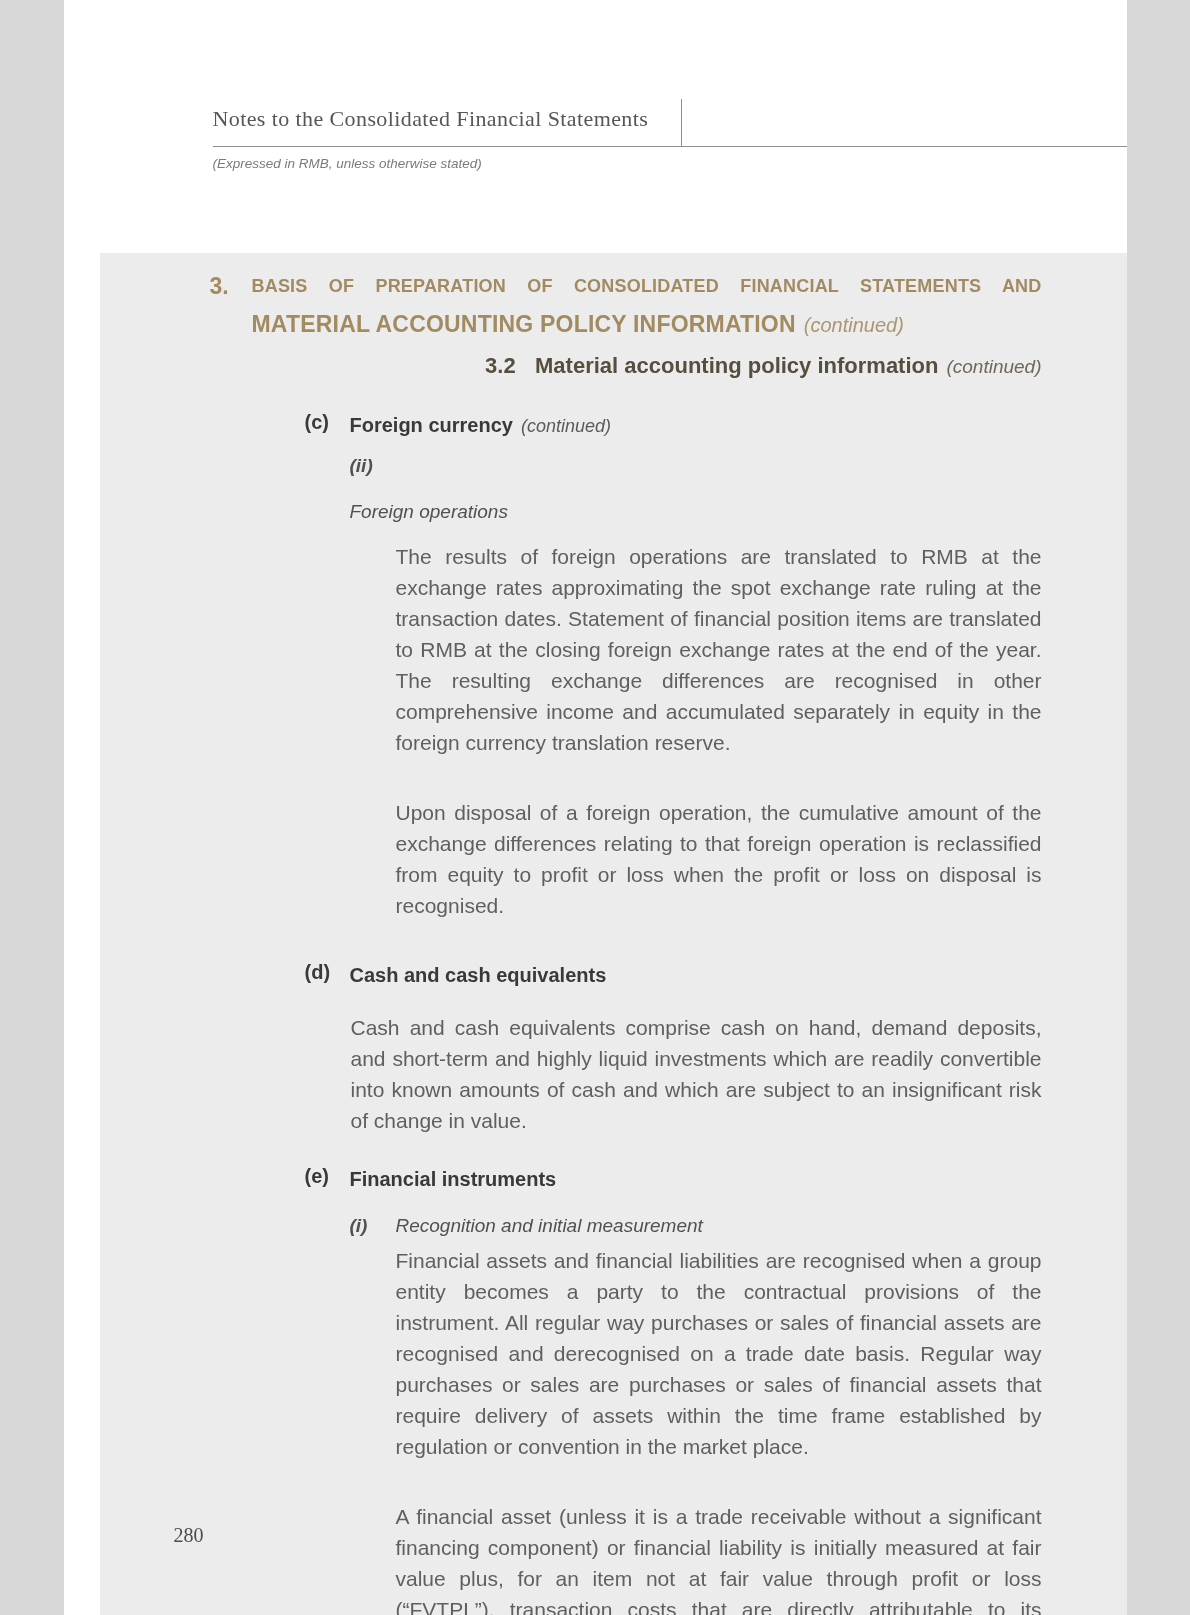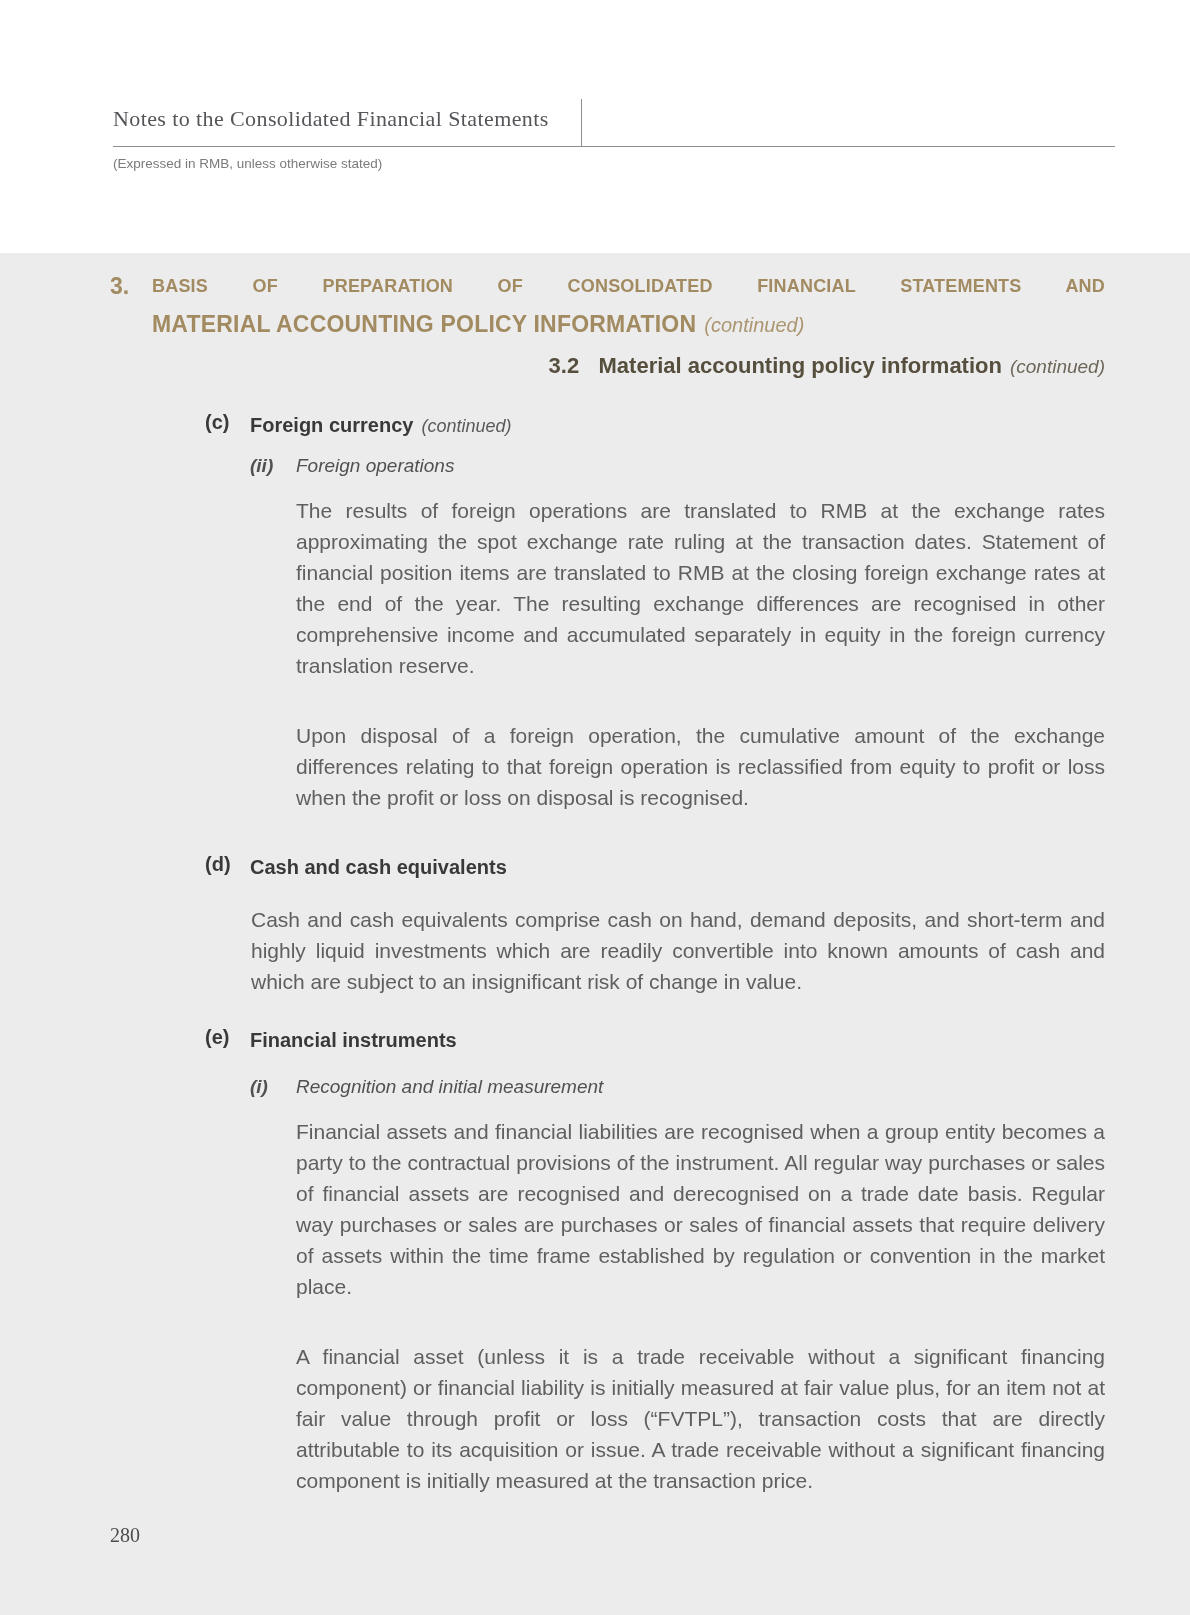--- a/index.html
+++ b/index.html
@@ -1,32 +1,33 @@
 <!DOCTYPE html>
 <html><head>
 <meta charset="utf-8">
 <style>
   html,body { margin:0; padding:0; background:#d8d8d8; }
   .page {
-    position:relative; width:1190px; height:1615px; margin:0 auto;
+    position:relative; width:1027px; height:1615px; margin:0 auto;
     background:#ffffff; overflow:hidden;
     font-family:"Liberation Sans", sans-serif;
+    padding-left:36px;
   }
   
   .page-header { position:relative; height:253px; background:#ffffff; }
   .doc-title {
     position:absolute; left:113px; top:106px; margin:0;
     font-family:"Liberation Serif", serif; font-weight:400;
     font-size:22px; letter-spacing:0.4px; color:#55565a; white-space:nowrap;
   }
   .v-divider { position:absolute; left:581px; top:99px; width:1px; height:47px; background:#8e8e8e; }
   .h-rule    { position:absolute; left:113px; top:146px; width:1002px; height:1px; background:#8e8e8e; }
   .doc-subtitle {
     position:absolute; left:113px; top:156px; margin:0;
-    font-size:13.5px; color:#7b7b7b;
+    font-size:13.5px; font-style:italic; color:#7b7b7b;
   }
   
   .content {
     box-sizing:border-box; height:1362px; background:#ececec;
     padding:17px 85px 0 110px;
   }
   .sec-row { display:flex; }
   .sec-num {
     width:42px; flex:0 0 42px;
     font-size:23px; font-weight:bold; color:#a28a61; line-height:33px;
@@ -57,28 +58,28 @@
   .lvl2-title { font-size:19px; font-weight:normal; font-style:italic; color:#515151; line-height:26px; }
 
   .para {
     font-size:21px; color:#5f5f5f; line-height:31px;
     text-align:justify; margin:0;
   }
   .indent-2 { margin-left:186px; }   
   .indent-1 { margin-left:141px; }   
 
   .mt-c   { margin-top:27px; }
-  .mt-ii  { margin-top:11px; }
+  .mt-ii  { margin-top:11px;flex-direction:column; }
   .mt-p1  { margin-top:16px; }
   .mt-gap { margin-top:39px; }
   .mt-d   { margin-top:38px; }
   .mt-pd  { margin-top:21px; }
   .mt-e   { margin-top:27px; }
   .mt-i   { margin-top:18px; }
-  .mt-p4  { margin-top:16px; }
+  .mt-p4  { margin-top:6px; }
 
   .page-num {
     position:absolute; left:110px; top:1524px;
     font-family:"Liberation Serif", serif; font-size:20px; color:#4c4c4c;
   }
 </style>
 </head>
 <body>
 
 <div class="page">

